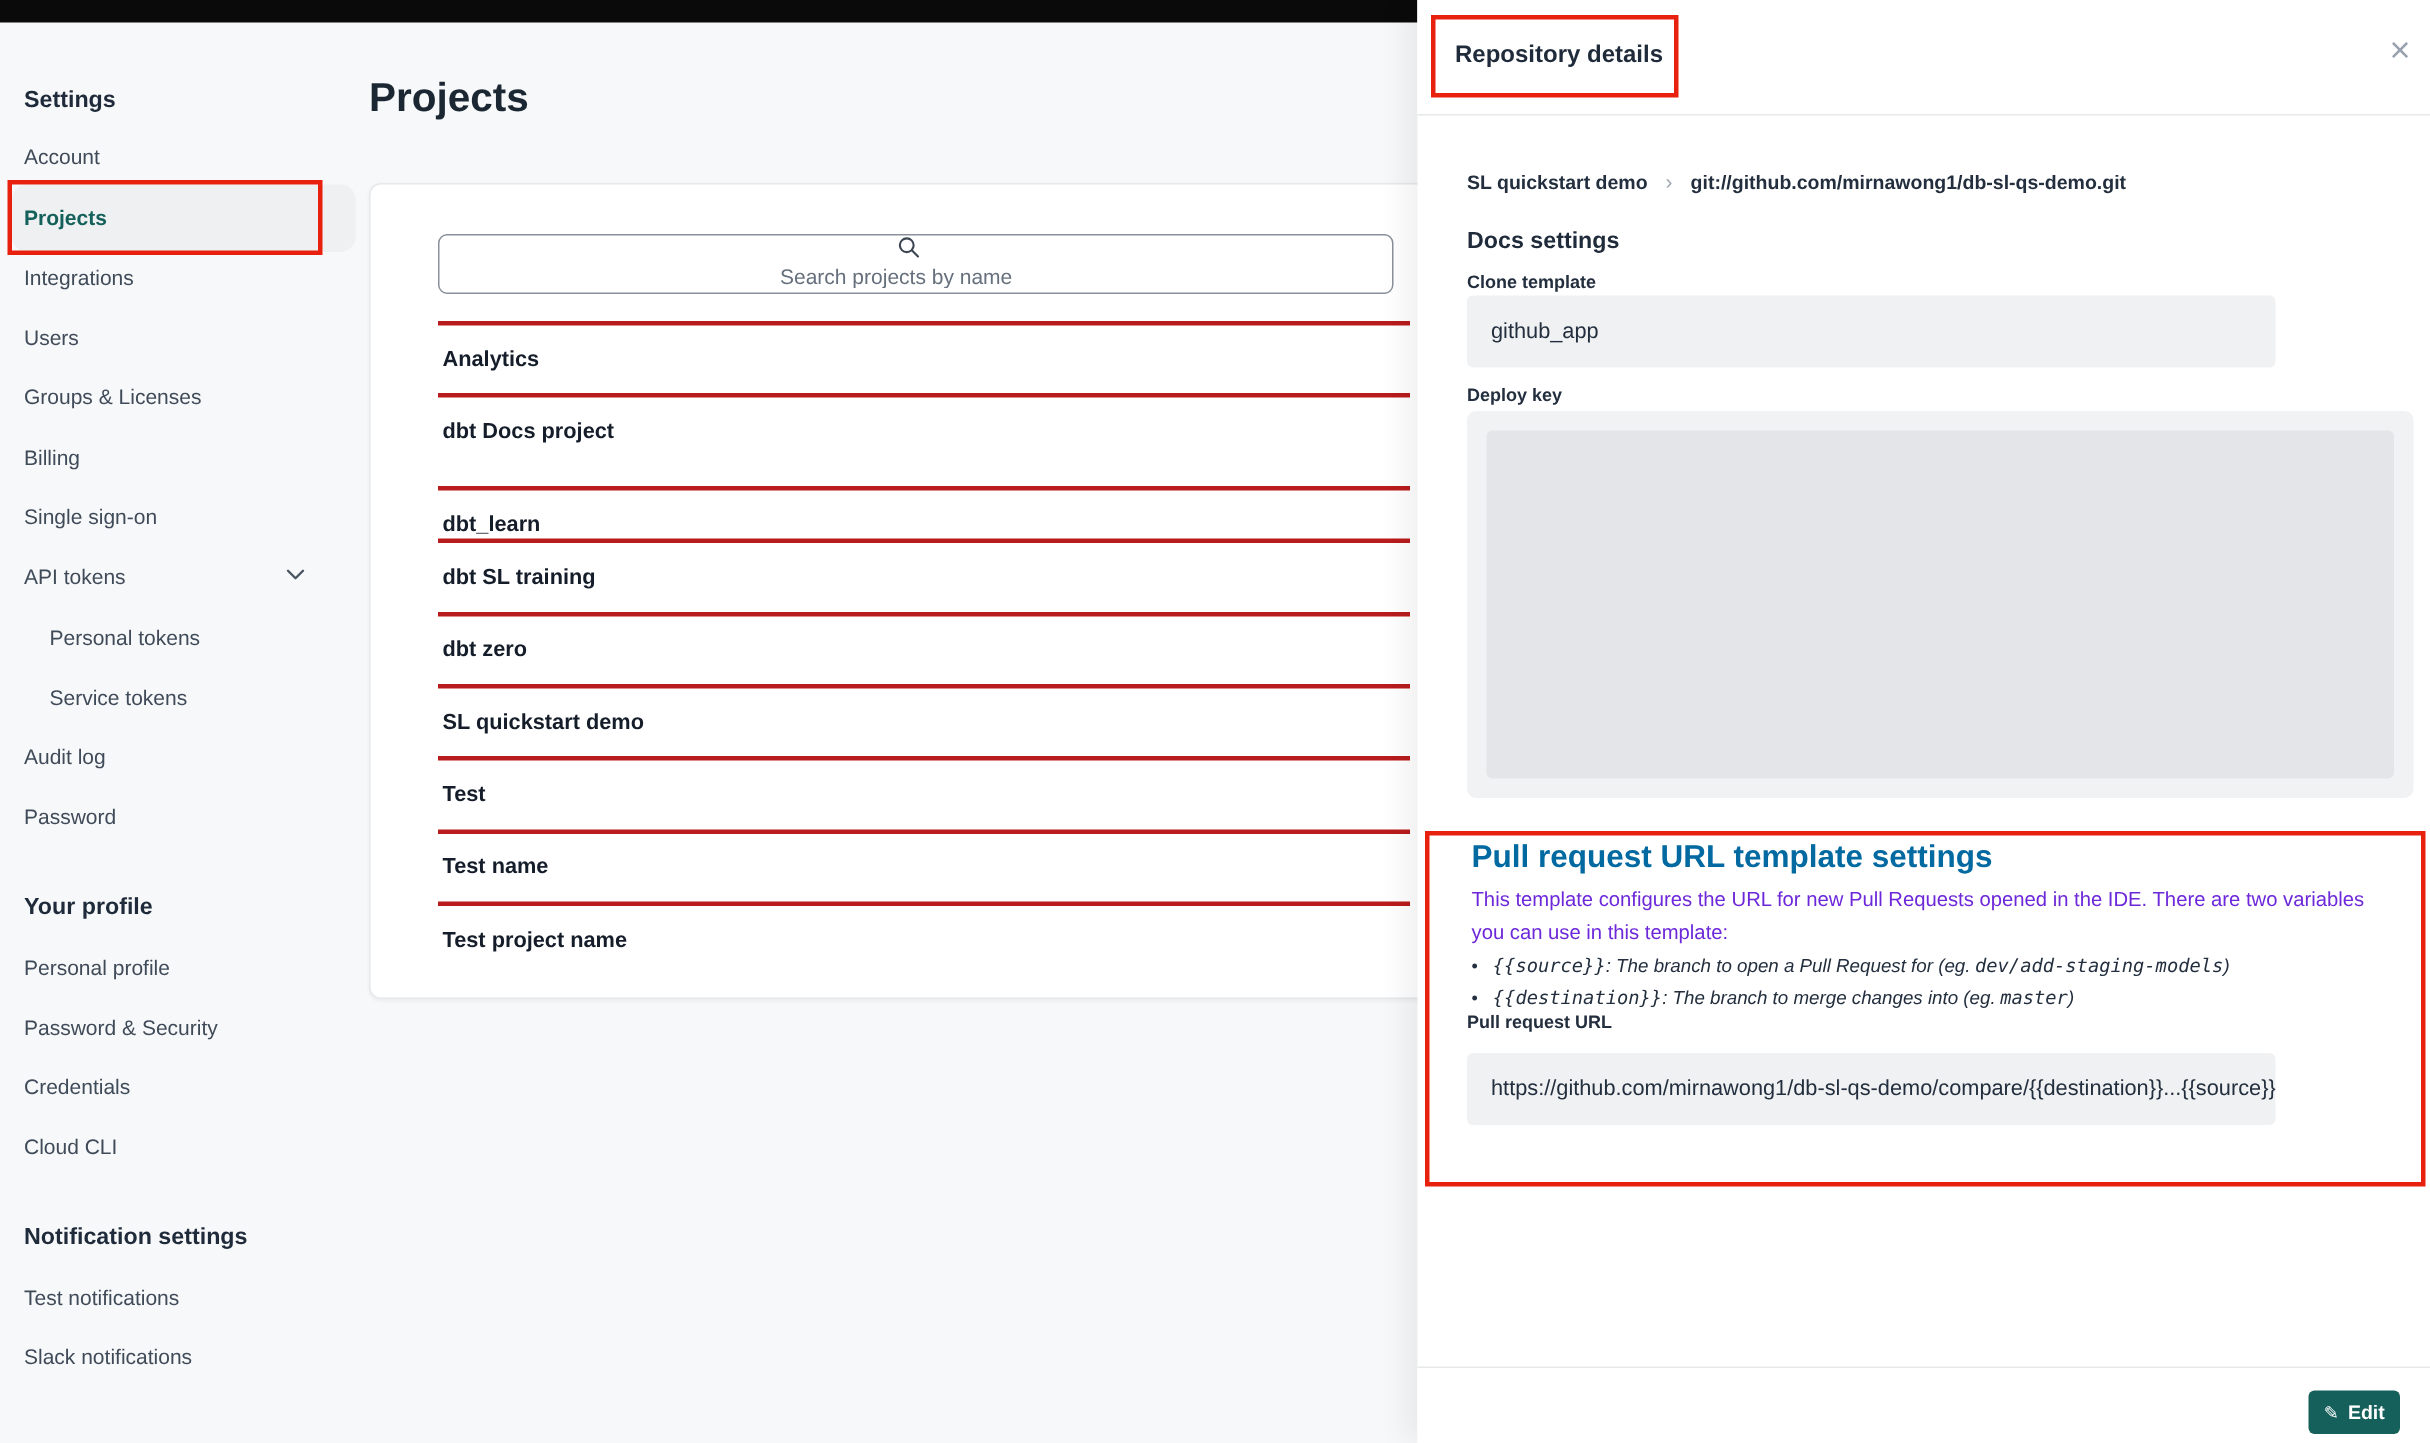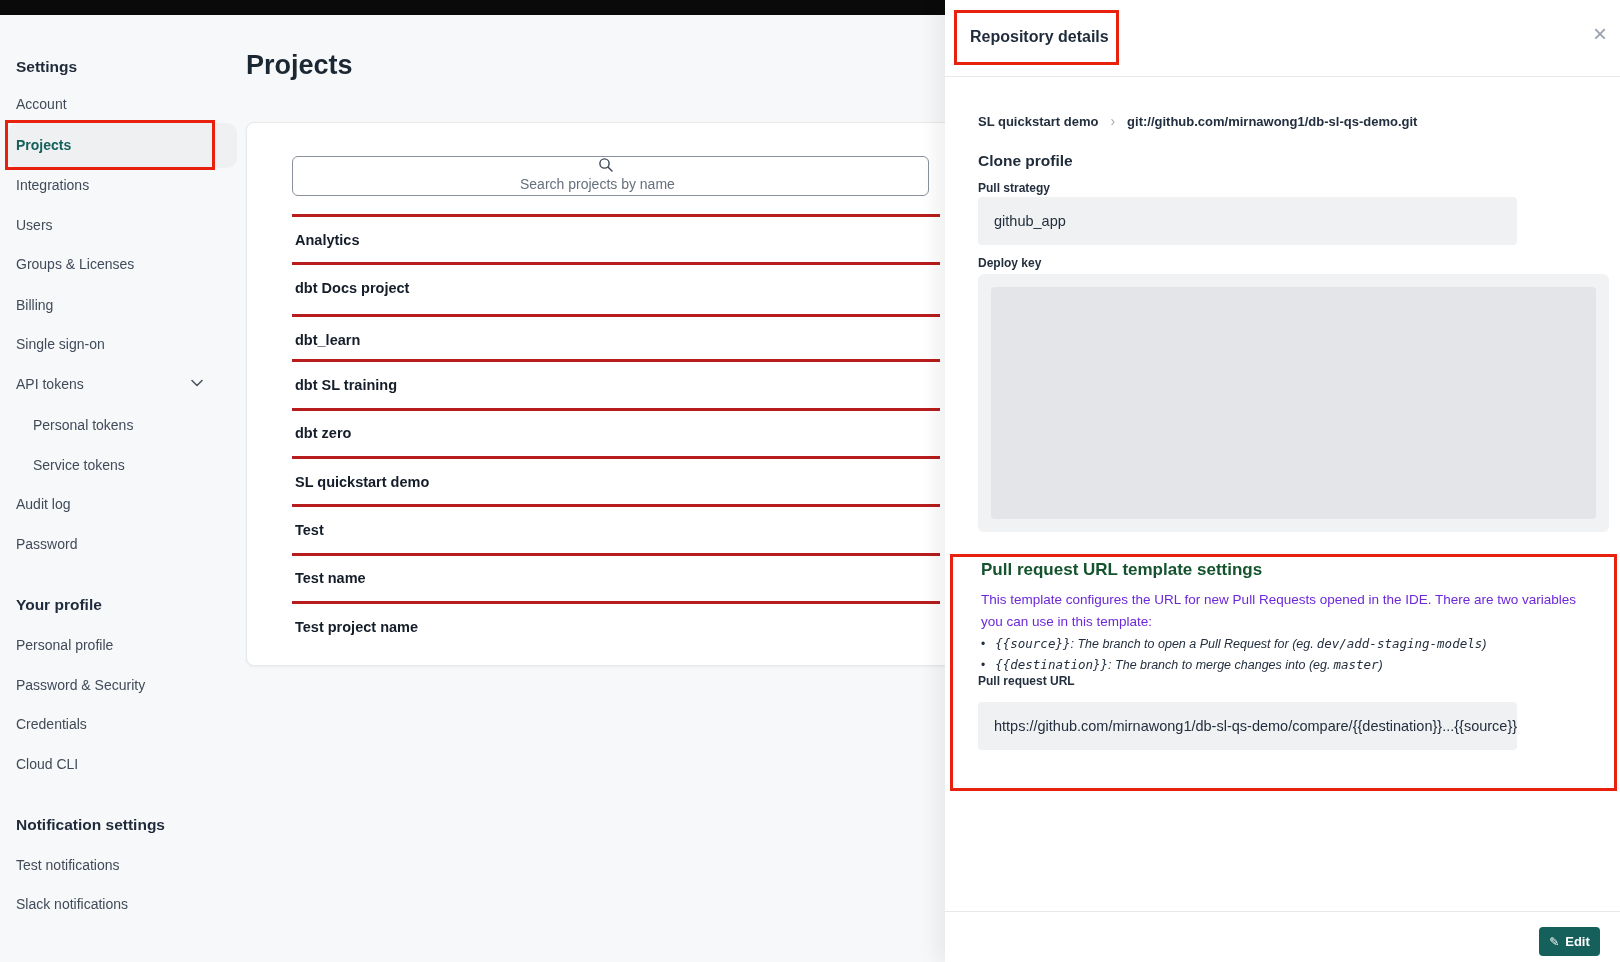--- a/index.html
+++ b/index.html
@@ -53,21 +53,21 @@
   .lbl-deploy { top:256px; }
   .lbl-prurl { top:674px; }
 
   .value-box { position:absolute; left:978px; width:539px; height:48px; background:#f0f1f3; border-radius:4px; line-height:48px; padding-left:16px; font-size:14.5px; color:#232f3e; white-space:nowrap; overflow:hidden; }
   .box-strategy { top:197px; }
   .box-prurl { top:702px;text-align:right; }
 
   .deploy-outer { position:absolute; left:978px; top:274px; width:631px; height:258px; background:#f1f2f4; border-radius:6px; }
   .deploy-inner { position:absolute; left:13px; top:13px; right:13px; bottom:13px; background:#e4e5e8; border-radius:4px; }
 
-  .h-pr { position:absolute; left:981px; top:560px; font-size:17px; font-weight:bold; color:#14532d; }
+  .h-pr { position:absolute; left:981px; top:560px; font-size:21px; font-weight:bold; color:#0369a1; }
   .pr-desc { position:absolute; left:981px; top:589px; width:614px; font-size:13.5px; line-height:21.5px; color:#6d28d9; }
   .bullets { position:absolute; left:981px; top:633px; }
   .bullet { display:flex; align-items:baseline; height:21px; line-height:21px; font-style:italic; }
   .bullet .dot { font-style:normal; color:#232f3e; font-size:12px; margin-right:10px; }
   .bullet .code, .bullet .example { font-family:"DejaVu Sans Mono", monospace; font-size:12.5px; color:#232f3e; }
   .bullet .desc, .bullet .suffix { font-size:12.5px; color:#232f3e; }
   .bullet .example { margin-left:3px; }
 
   .panel-footer { position:absolute; left:945px; top:911px; width:675px; height:51px; background:#ffffff; border-top:1px solid #e6e8ea; }
   .edit-btn { position:absolute; left:1539px; top:927px; width:61px; height:29px; background:#15605b; color:#ffffff; border:none; border-radius:4px; font-family:"Liberation Sans",sans-serif; font-size:13px; font-weight:bold; display:flex; align-items:center; justify-content:center; gap:6px; cursor:pointer; }
@@ -123,43 +123,43 @@
     <svg width="16" height="16" viewBox="0 0 16 16">
         <circle cx="6.5" cy="6.5" r="4.6" fill="none" stroke="#3c4653" stroke-width="1.4"></circle>
         <line x1="10.2" y1="10.2" x2="14" y2="14" stroke="#3c4653" stroke-width="1.4" stroke-linecap="round"></line>
       </svg>
   </span>
   <input type="text" placeholder="Search projects by name" style="">
 </div>
 
 <div class="prow" style="top:214px">Analytics</div>
 <div class="prow" style="top:262.4px">dbt Docs project</div>
-<div class="prow" style="top:314px">dbt_learn</div>
+<div class="prow" style="top:324px">dbt_learn</div>
 <div class="prow" style="top:359.2px">dbt SL training</div>
 <div class="prow" style="top:407.6px">dbt zero</div>
 <div class="prow" style="top:456px">SL quickstart demo</div>
 <div class="prow" style="top:504.4px">Test</div>
 <div class="prow" style="top:552.8px">Test name</div>
 <div class="prow" style="top:601.2px">Test project name</div>
 
 <div class="panel"></div>
 <div class="panel-header"></div>
 <div class="panel-title">Repository details</div>
 <div class="anno anno-title"></div>
 <div class="close-btn">×</div>
 
 <div class="crumbs">
   <span>SL quickstart demo</span>
   <span class="crumb-sep">›</span>
   <span>git://github.com/mirnawong1/db-sl-qs-demo.git</span>
 </div>
 
-<div class="h-clone">Clone profile</div>
+<div class="h-clone">Docs settings</div>
 
-<div class="small-label lbl-strategy">Pull strategy</div>
+<div class="small-label lbl-strategy">Clone template</div>
 <div class="value-box box-strategy">github_app</div>
 
 <div class="small-label lbl-deploy">Deploy key</div>
 <div class="deploy-outer">
   <div class="deploy-inner"></div>
 </div>
 
 <div class="anno anno-pr"></div>
 <div class="h-pr">Pull request URL template settings</div>
 <div class="pr-desc">This template configures the URL for new Pull Requests opened in the IDE. There are two variables you can use in this template:</div>

